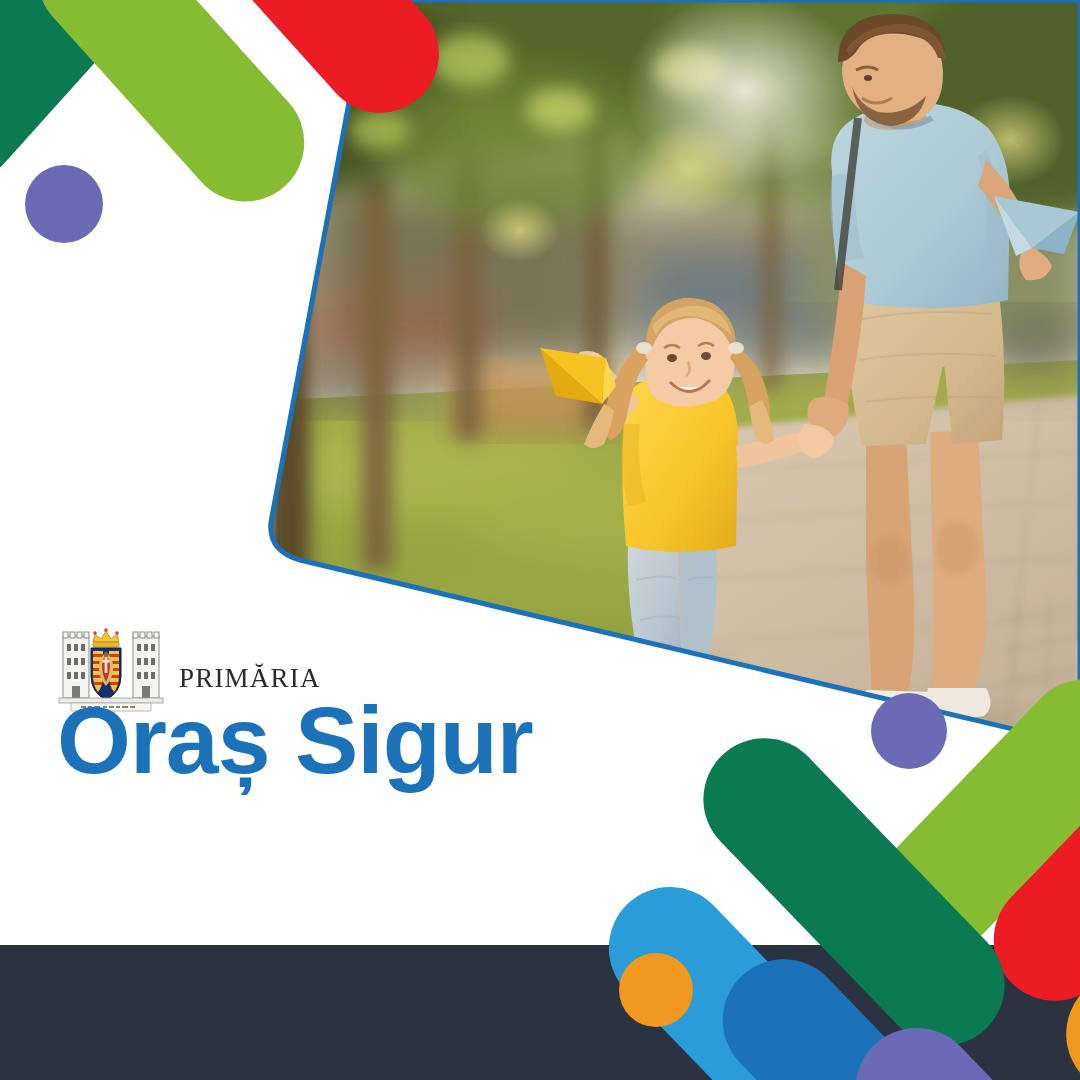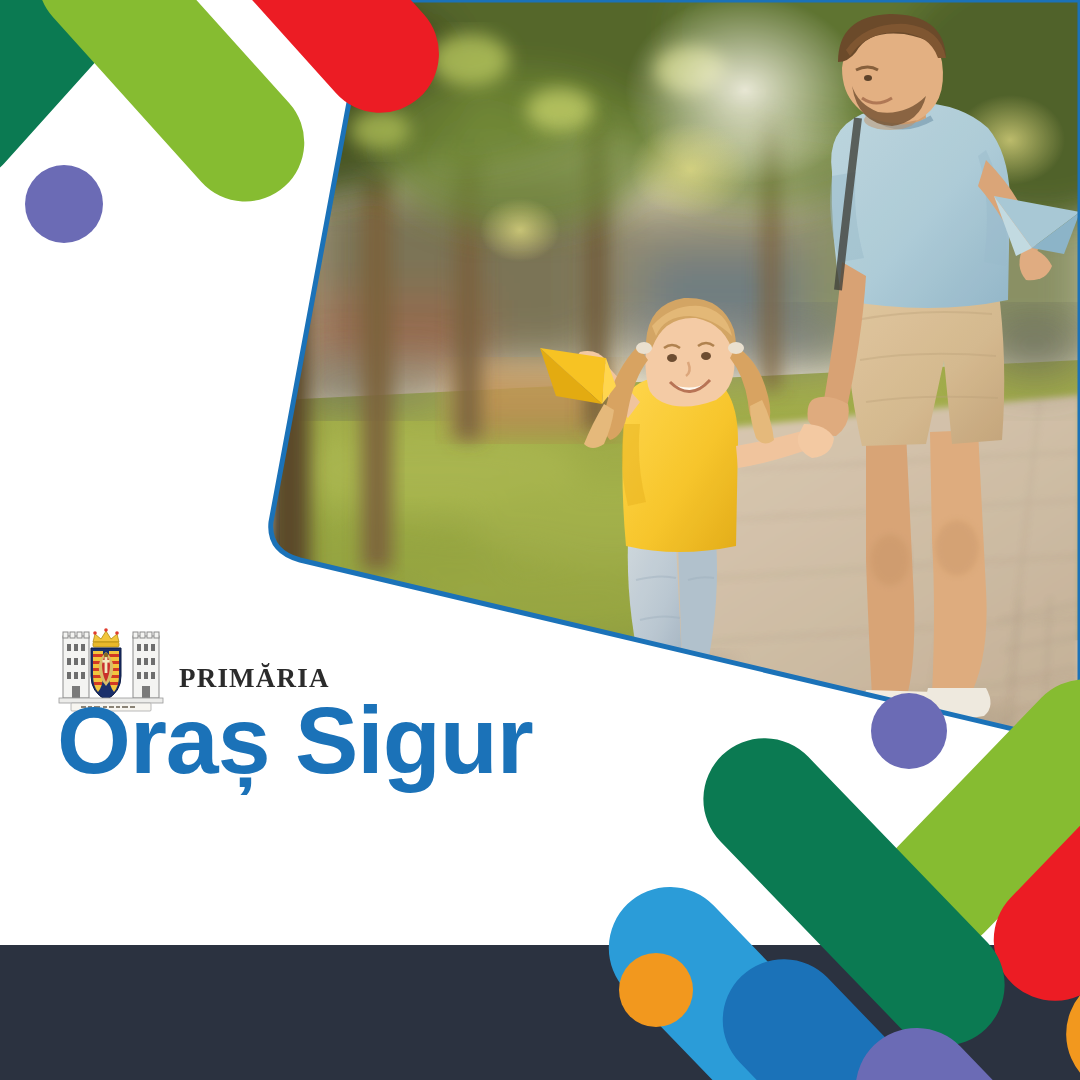--- a/index.html
+++ b/index.html
@@ -15,21 +15,21 @@
 
   
   #dark-band{position:absolute;left:0;top:945px;width:1080px;height:135px;}
 
   
   #logo-block{position:absolute;left:57px;top:624px;display:flex;align-items:center;gap:14px;}
   #crest{width:108px;height:88px;display:block;}
   #logo-text{display:flex;flex-direction:column;line-height:1.04;}
   #logo-text span{
     font-family:"Liberation Serif",serif;
-    font-weight:700;
+    font-weight:400;
     font-size:27px;
     letter-spacing:1.2px;
     color:#2b2b2b;
     white-space:nowrap;
     margin-top:20px;
   }
 
   
   #headline{
     position:absolute;left:57px;top:693px;

